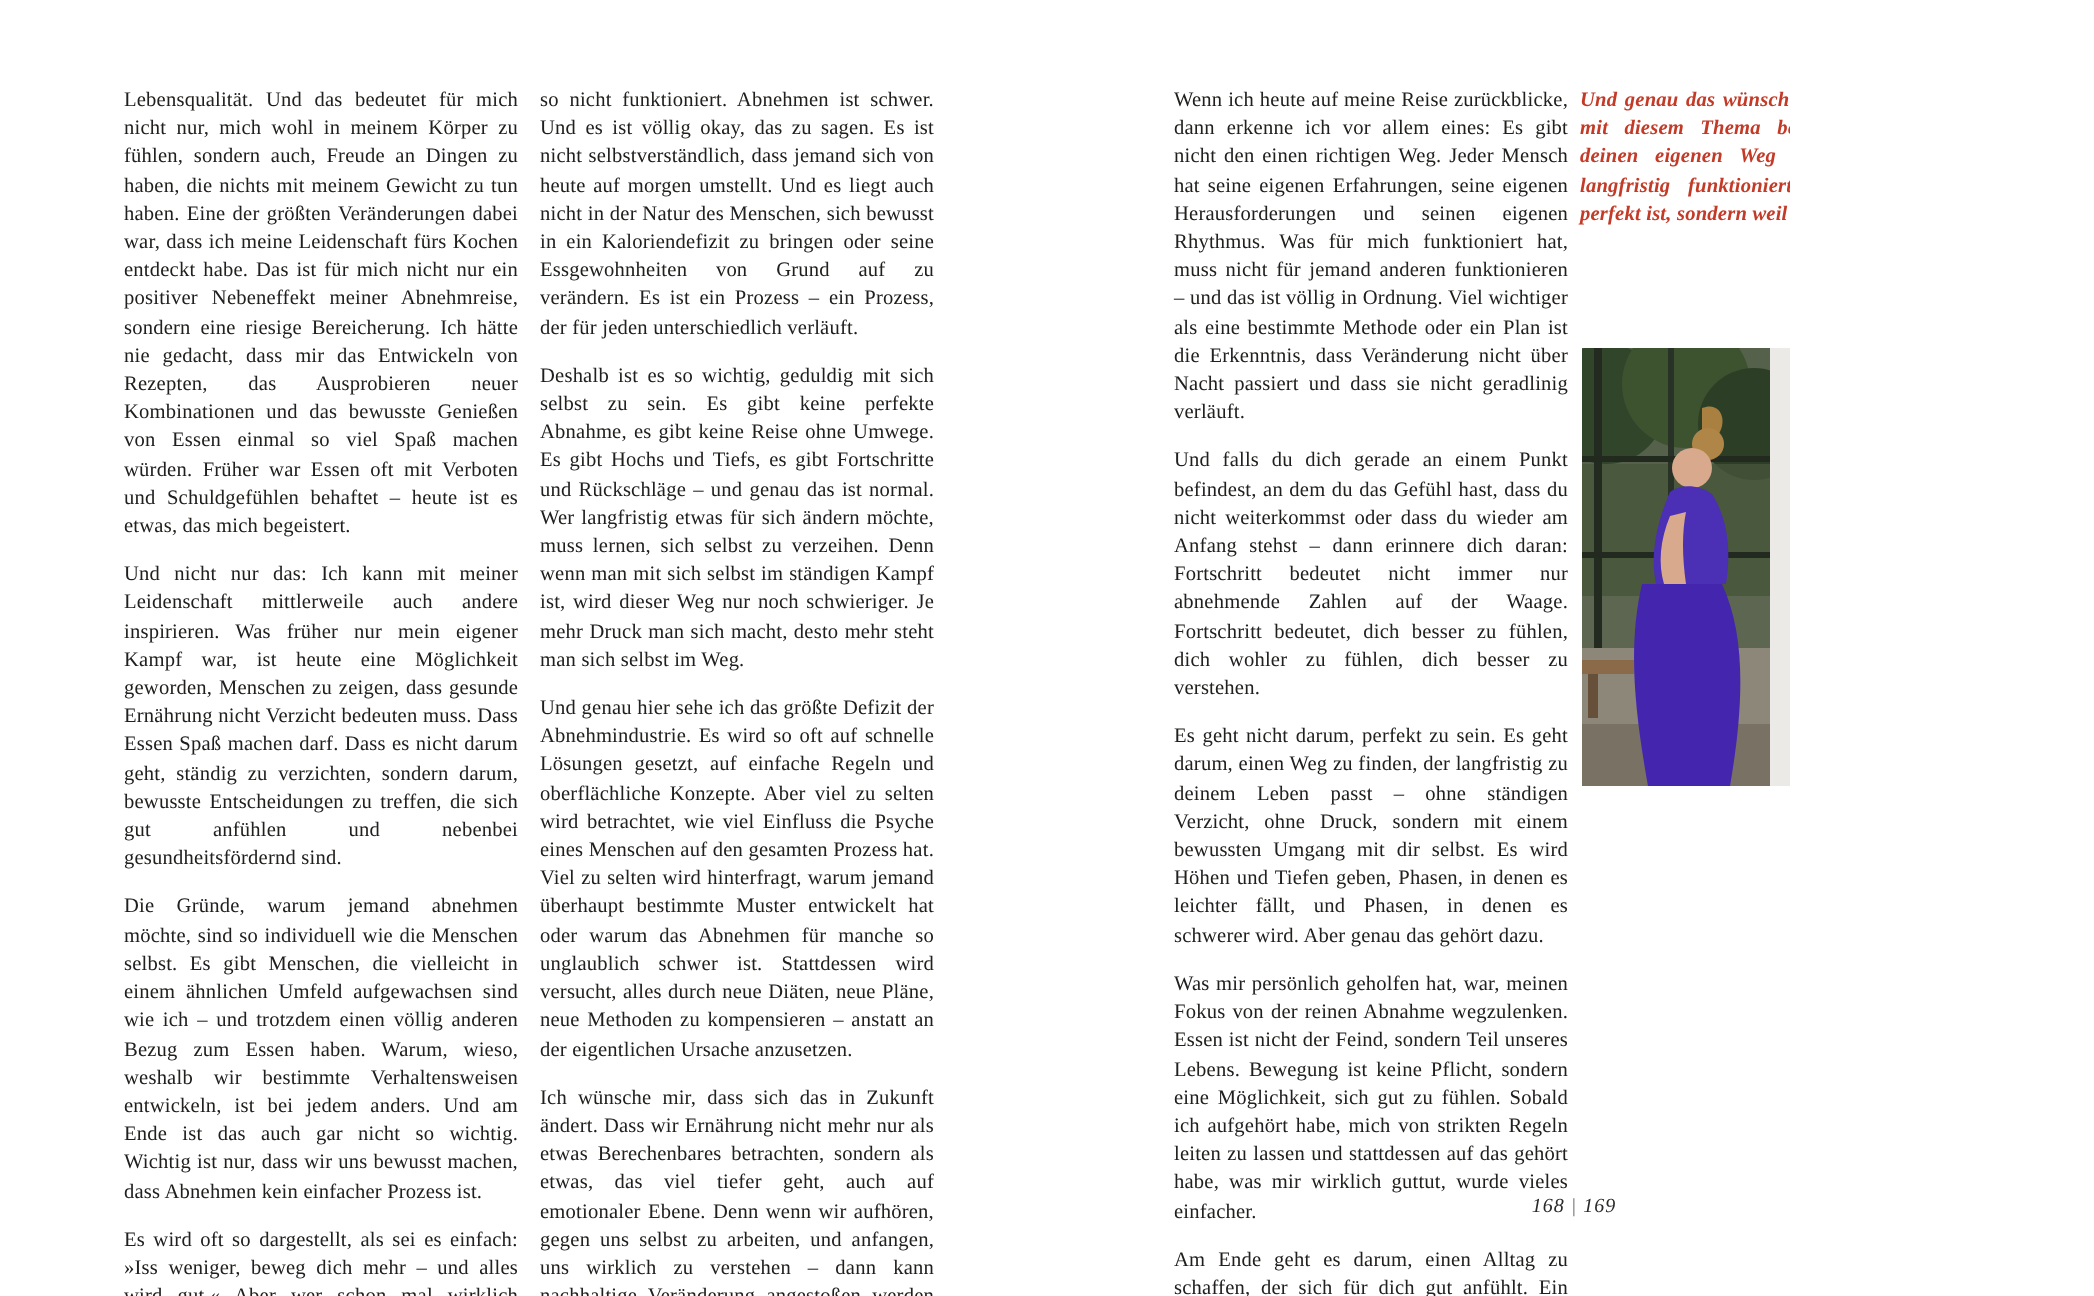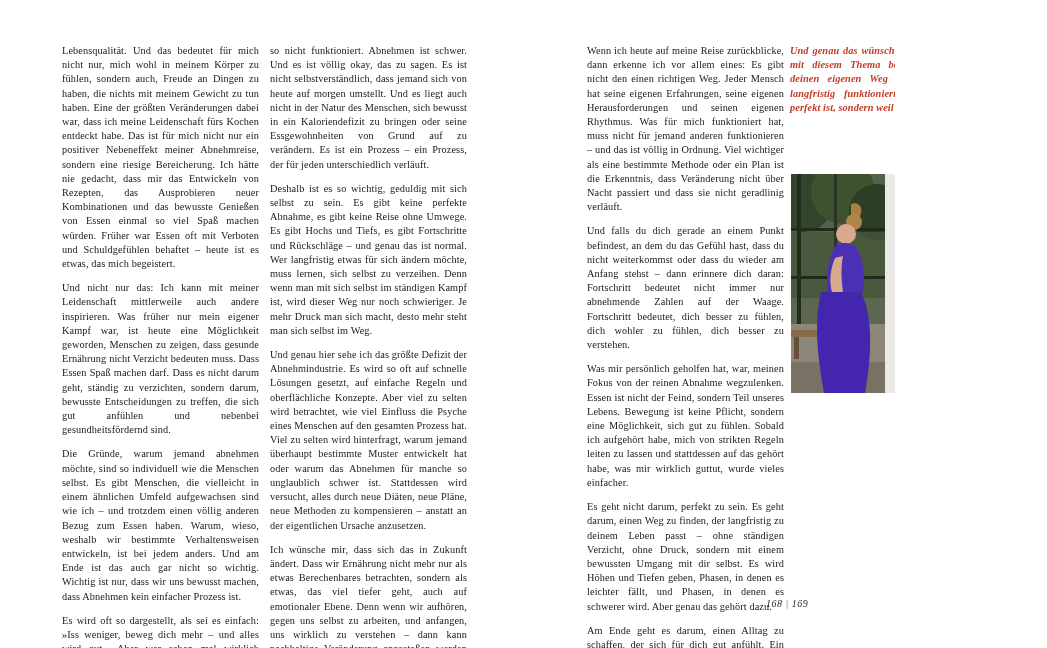--- a/index.html
+++ b/index.html
@@ -62,22 +62,22 @@
   <div class="col col2">
     <p>so nicht funktioniert. Abnehmen ist schwer. Und es ist völlig okay, das zu sagen. Es ist nicht selbstverständlich, dass jemand sich von heute auf morgen umstellt. Und es liegt auch nicht in der Natur des Menschen, sich bewusst in ein Kaloriendefizit zu bringen oder seine Essgewohnheiten von Grund auf zu verändern. Es ist ein Prozess – ein Prozess, der für jeden unterschiedlich verläuft.</p>
     <p>Deshalb ist es so wichtig, geduldig mit sich selbst zu sein. Es gibt keine perfekte Abnahme, es gibt keine Reise ohne Umwege. Es gibt Hochs und Tiefs, es gibt Fortschritte und Rückschläge – und genau das ist normal. Wer langfristig etwas für sich ändern möchte, muss lernen, sich selbst zu verzeihen. Denn wenn man mit sich selbst im ständigen Kampf ist, wird dieser Weg nur noch schwieriger. Je mehr Druck man sich macht, desto mehr steht man sich selbst im Weg.</p>
     <p>Und genau hier sehe ich das größte Defizit der Abnehmindustrie. Es wird so oft auf schnelle Lösungen gesetzt, auf einfache Regeln und oberflächliche Konzepte. Aber viel zu selten wird betrachtet, wie viel Einfluss die Psyche eines Menschen auf den gesamten Prozess hat. Viel zu selten wird hinterfragt, warum jemand überhaupt bestimmte Muster entwickelt hat oder warum das Abnehmen für manche so unglaublich schwer ist. Stattdessen wird versucht, alles durch neue Diäten, neue Pläne, neue Methoden zu kompensieren – anstatt an der eigentlichen Ursache anzusetzen.</p>
     <p>Ich wünsche mir, dass sich das in Zukunft ändert. Dass wir Ernährung nicht mehr nur als etwas Berechenbares betrachten, sondern als etwas, das viel tiefer geht, auch auf emotionaler Ebene. Denn wenn wir aufhören, gegen uns selbst zu arbeiten, und anfangen, uns wirklich zu verstehen – dann kann nachhaltige Veränderung angestoßen werden und auch zu einem neuen Körpergefühl führen.</p>
   </div>
 
   <div class="col col3">
     <p>Wenn ich heute auf meine Reise zurückblicke, dann erkenne ich vor allem eines: Es gibt nicht den einen richtigen Weg. Jeder Mensch hat seine eigenen Erfahrungen, seine eigenen Herausforderungen und seinen eigenen Rhythmus. Was für mich funktioniert hat, muss nicht für jemand anderen funktionieren – und das ist völlig in Ordnung. Viel wichtiger als eine bestimmte Methode oder ein Plan ist die Erkenntnis, dass Veränderung nicht über Nacht passiert und dass sie nicht geradlinig verläuft.</p>
     <p>Und falls du dich gerade an einem Punkt befindest, an dem du das Gefühl hast, dass du nicht weiterkommst oder dass du wieder am Anfang stehst – dann erinnere dich daran: Fortschritt bedeutet nicht immer nur abnehmende Zahlen auf der Waage. Fortschritt bedeutet, dich besser zu fühlen, dich wohler zu fühlen, dich besser zu verstehen.</p>
+    <p>Es geht nicht darum, perfekt zu sein. Es geht darum, einen Weg zu finden, der langfristig zu deinem Leben passt – ohne ständigen Verzicht, ohne Druck, sondern mit einem bewussten Umgang mit dir selbst. Es wird Höhen und Tiefen geben, Phasen, in denen es leichter fällt, und Phasen, in denen es schwerer wird. Aber genau das gehört dazu.</p>
     <p>Was mir persönlich geholfen hat, war, meinen Fokus von der reinen Abnahme wegzulenken. Essen ist nicht der Feind, sondern Teil unseres Lebens. Bewegung ist keine Pflicht, sondern eine Möglichkeit, sich gut zu fühlen. Sobald ich aufgehört habe, mich von strikten Regeln leiten zu lassen und stattdessen auf das gehört habe, was mir wirklich guttut, wurde vieles einfacher.</p>
-    <p>Es geht nicht darum, perfekt zu sein. Es geht darum, einen Weg zu finden, der langfristig zu deinem Leben passt – ohne ständigen Verzicht, ohne Druck, sondern mit einem bewussten Umgang mit dir selbst. Es wird Höhen und Tiefen geben, Phasen, in denen es leichter fällt, und Phasen, in denen es schwerer wird. Aber genau das gehört dazu.</p>
     <p>Am Ende geht es darum, einen Alltag zu schaffen, der sich für dich gut anfühlt. Ein Leben, in dem du dich nicht ständig selbst unter Druck setzt, sondern deine Ernährung und deine Bewegung so ge-</p>
   </div>
 
   <div class="col col4">
     <p class="red-callout">Und genau das wünsche ich jedem, der sich mit diesem Thema beschäftigt: Dass du deinen eigenen Weg findest. Einen, der langfristig funktioniert – nicht, weil er perfekt ist, sondern weil er zu dir passt.</p>
   </div>
 
   <figure class="photo">
     <svg width="196" height="219" viewBox="0 0 196 219" aria-hidden="true">
 

